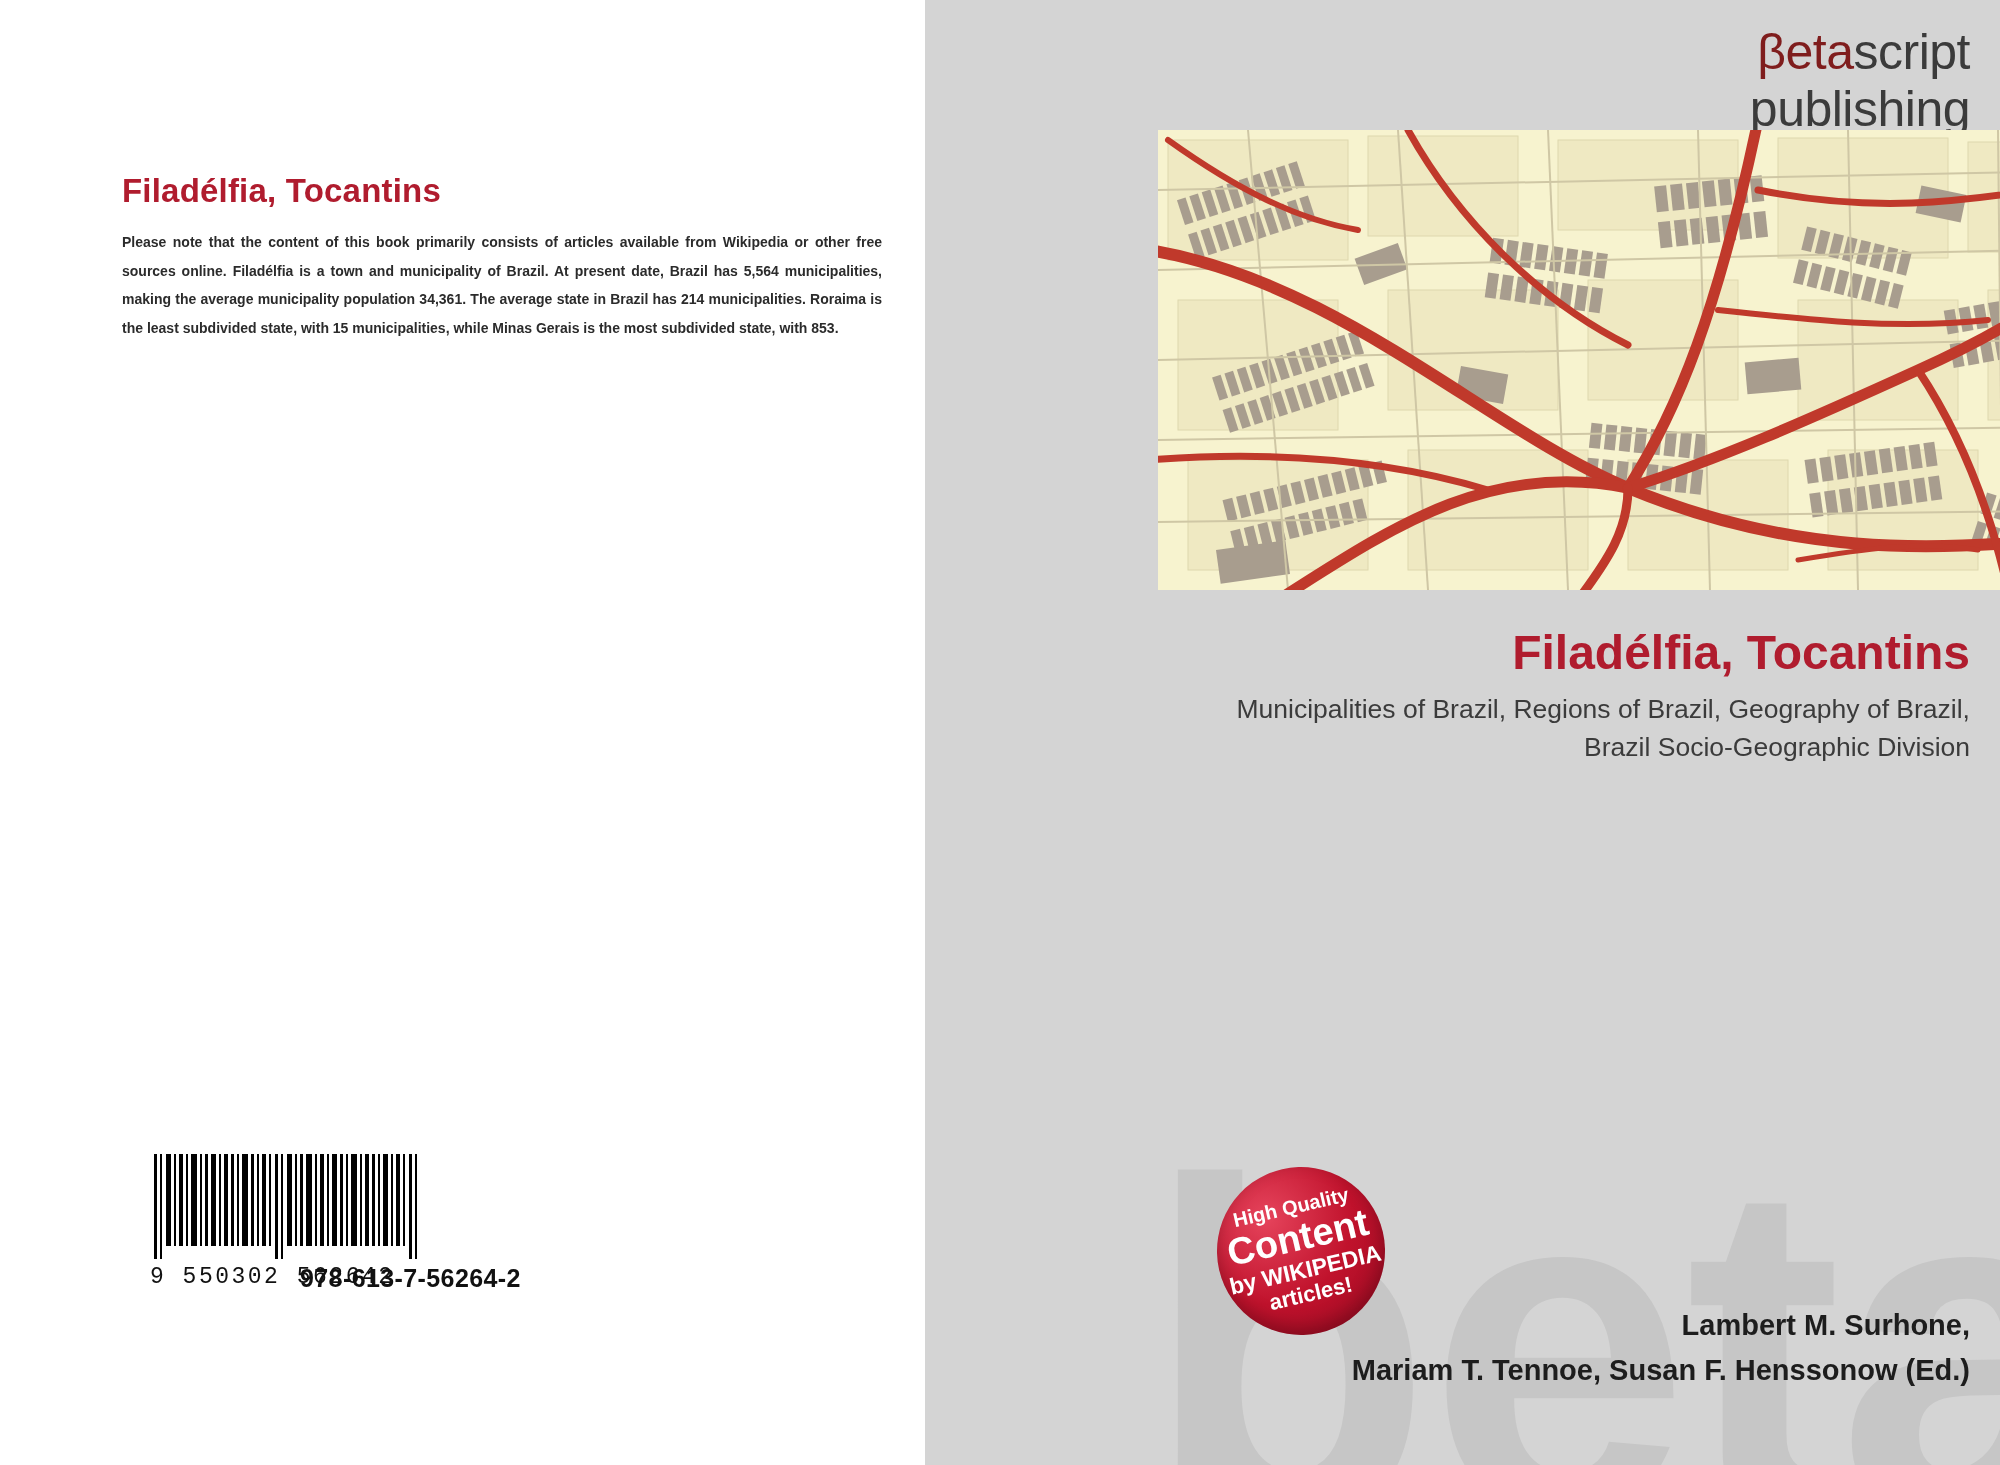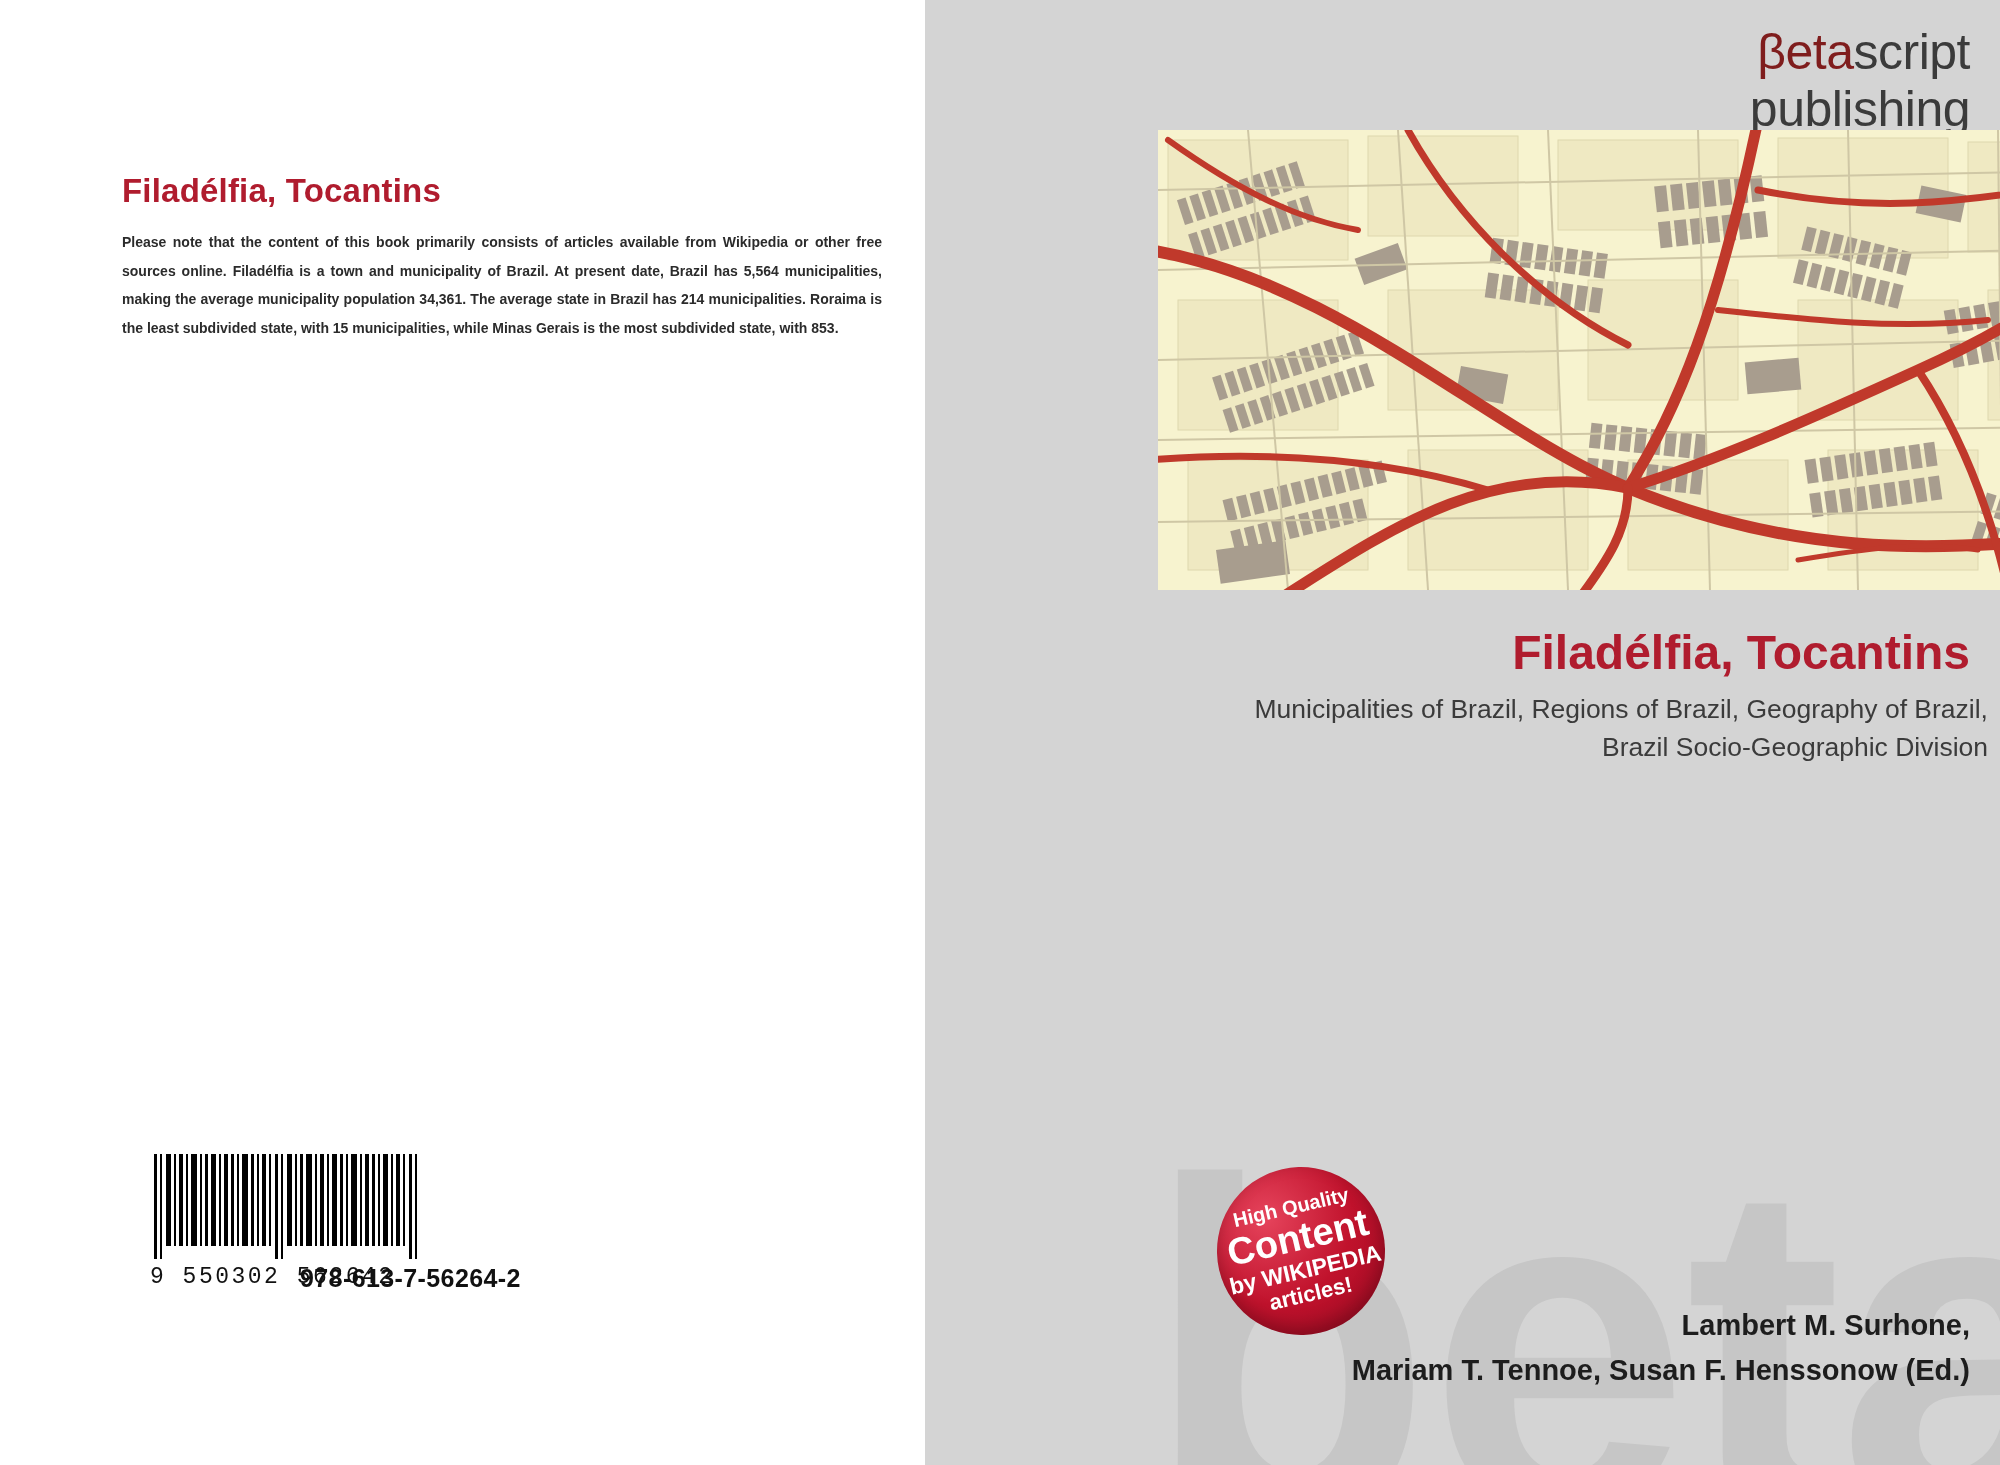--- a/index.html
+++ b/index.html
@@ -157,21 +157,21 @@
     right: 30px;
     top: 625px;
     width: 820px;
     text-align: right;
     color: #b01c2e;
     font-size: 48px;
     font-weight: bold;
   }
   .front-subtitle {
     position: absolute;
-    right: 12px;
+    right: 30px;
     top: 690px;
     width: 760px;
     text-align: right;
     color: #3b3b3b;
     font-size: 26.5px;
     line-height: 38px;
   }
   .authors {
     position: absolute;
     right: 30px;

